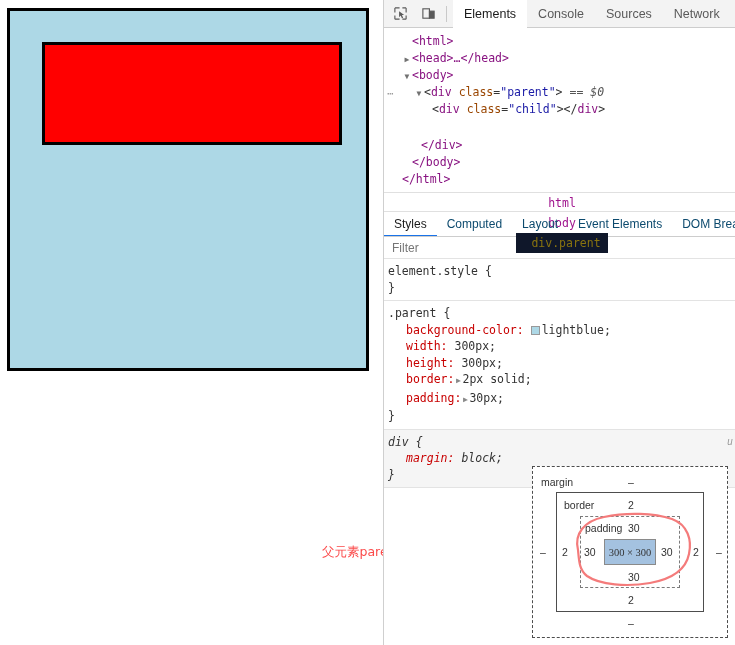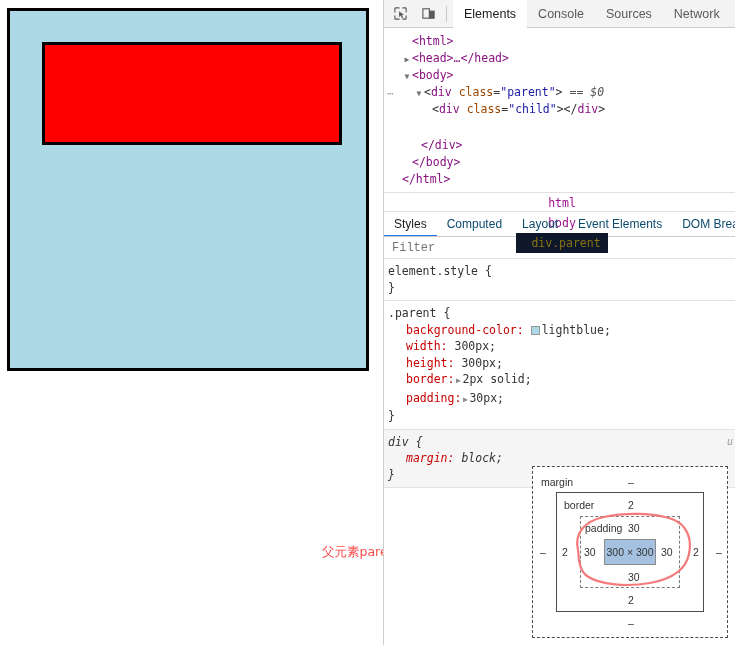--- a/index.html
+++ b/index.html
@@ -159,21 +159,21 @@
   #filter-row {
     height:22px;
     background:#ffffff;
     border-bottom:1px solid #e3e3e3;
     display:flex; align-items:center;
     padding-left:6px;
   }
   #filter-input {
     border:none; outline:none; width:95%;
     font-size:12px; color:#ef4444;
-    font-family:Liberation Mono, monospace;
+    font-family:Liberation Sans, sans-serif;
     background:transparent;
   }
 
   
   #rules {
     font-family:"DejaVu Sans Mono","Liberation Mono", monospace;
     font-size:11.5px;
     line-height:16.5px;
     color:#333333;
     background:#ffffff;
@@ -227,21 +227,21 @@
   #bm-padding {
     left:48px; top:50px; width:100px; height:72px;
     border:1px dashed #7a7a7a;
     background:#ffffff;
   }
   #bm-content {
     left:72px; top:73px; width:52px; height:26px;
     background:#a4c2e0;
     border:1px solid #8a8a8a;
     font-size:10.5px; color:#333333;
-    font-family:Liberation Sans, sans-serif;
+    font-family:Liberation Serif, serif;
   }
   .bm-label {
     position:absolute;
     font-size:10.5px; color:#333333;
     font-family:"Liberation Sans", sans-serif;
     white-space:nowrap;
   }
   .bm-num {
     position:absolute;
     font-size:10.5px; color:#333333;

